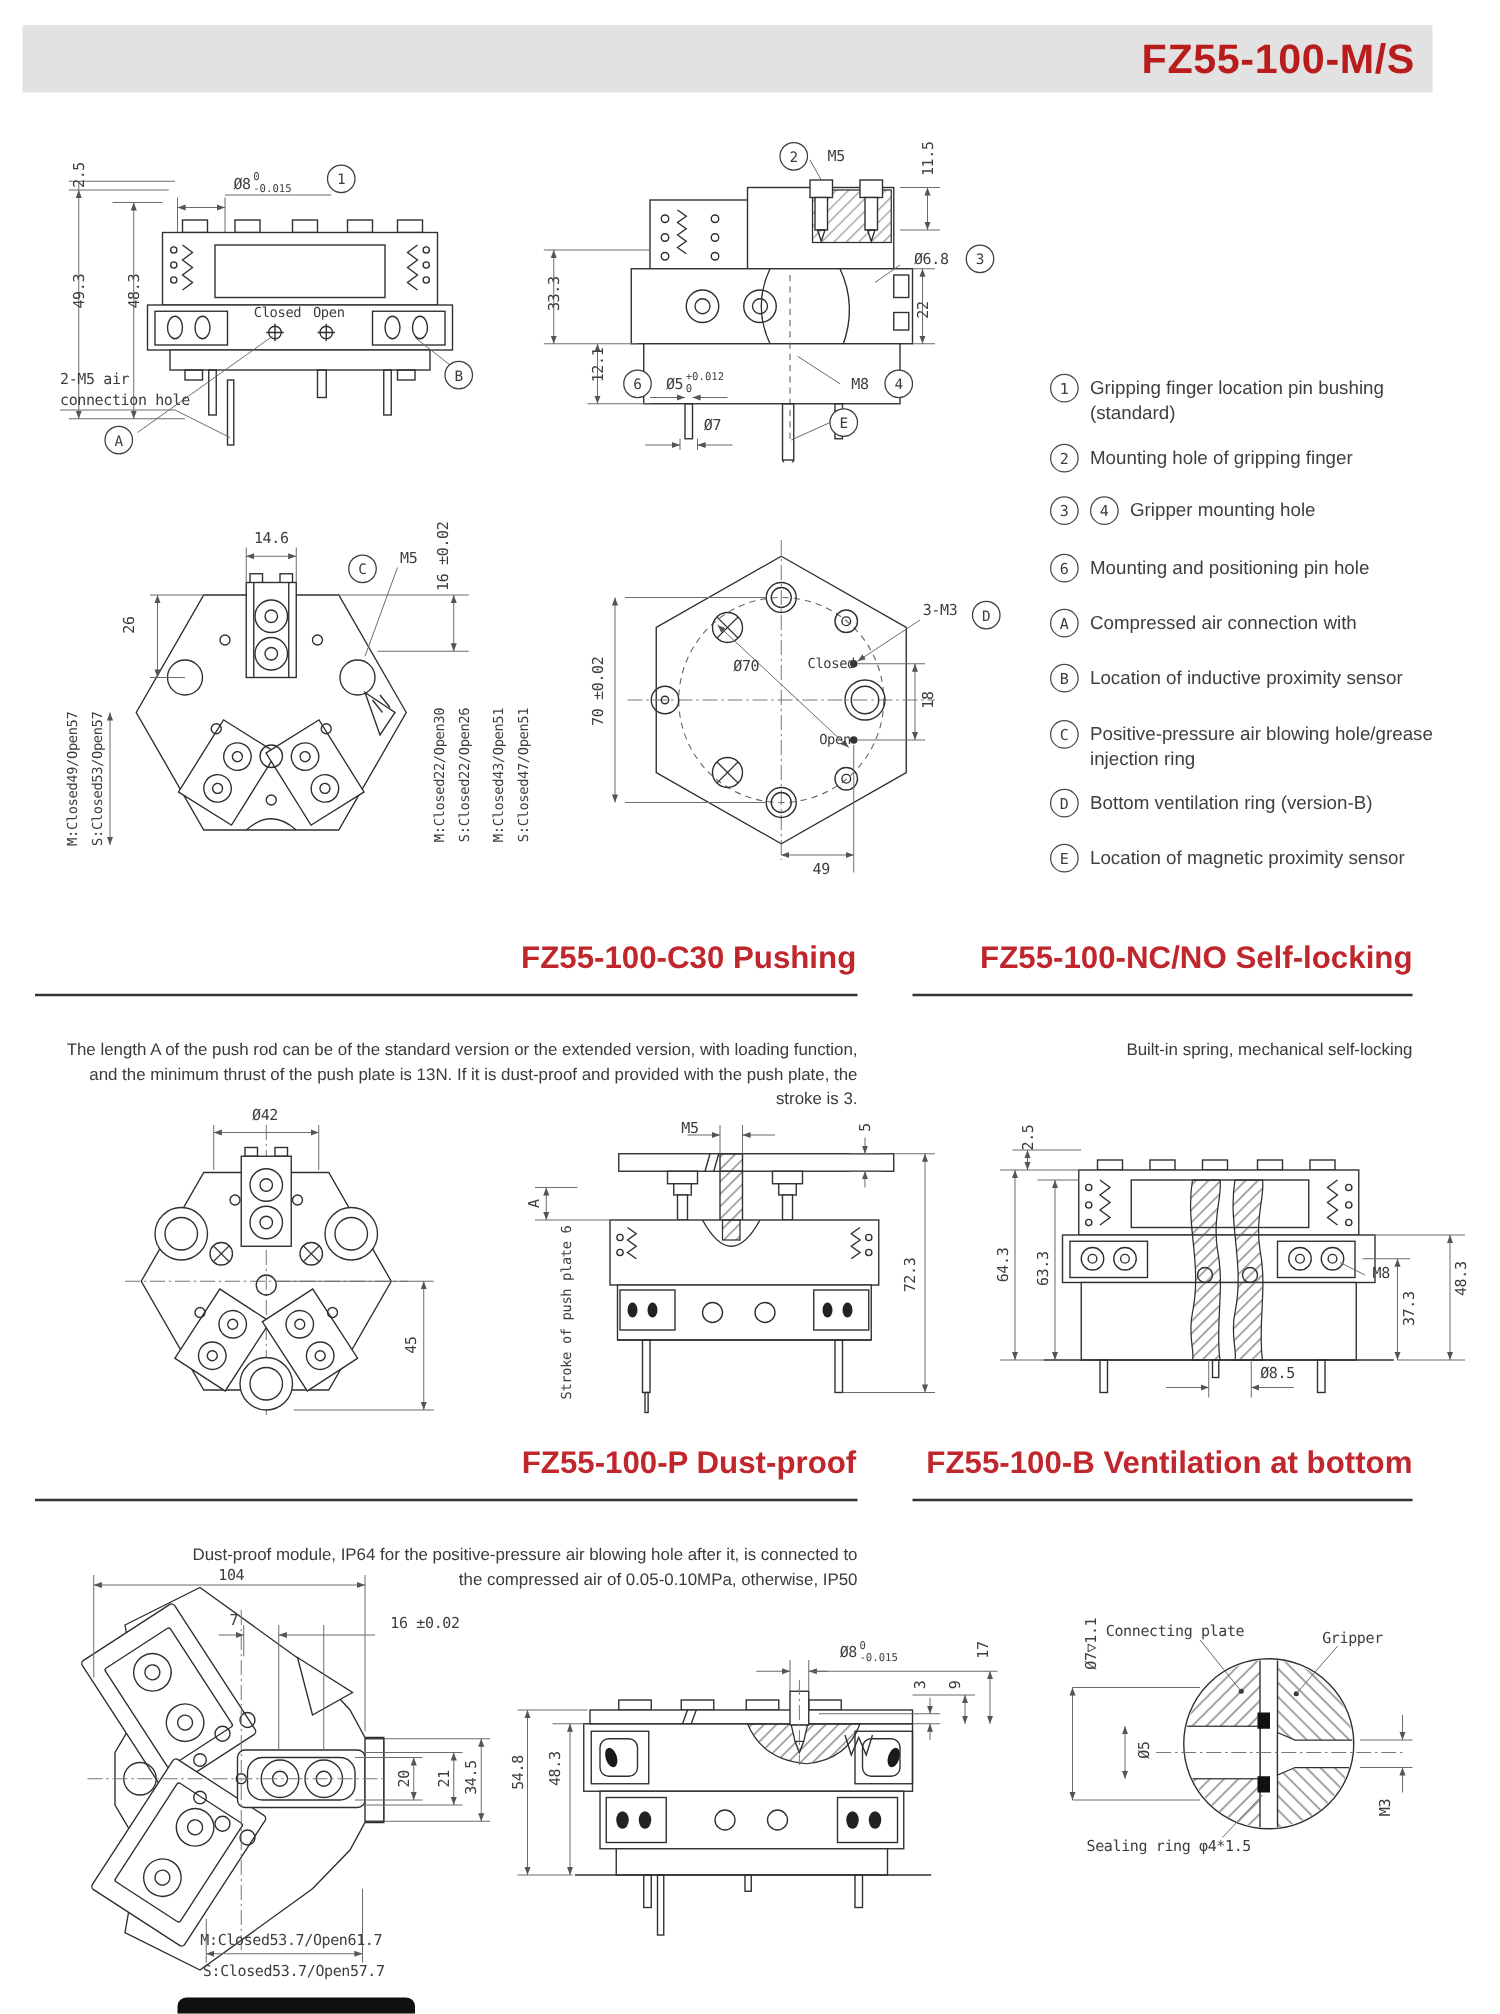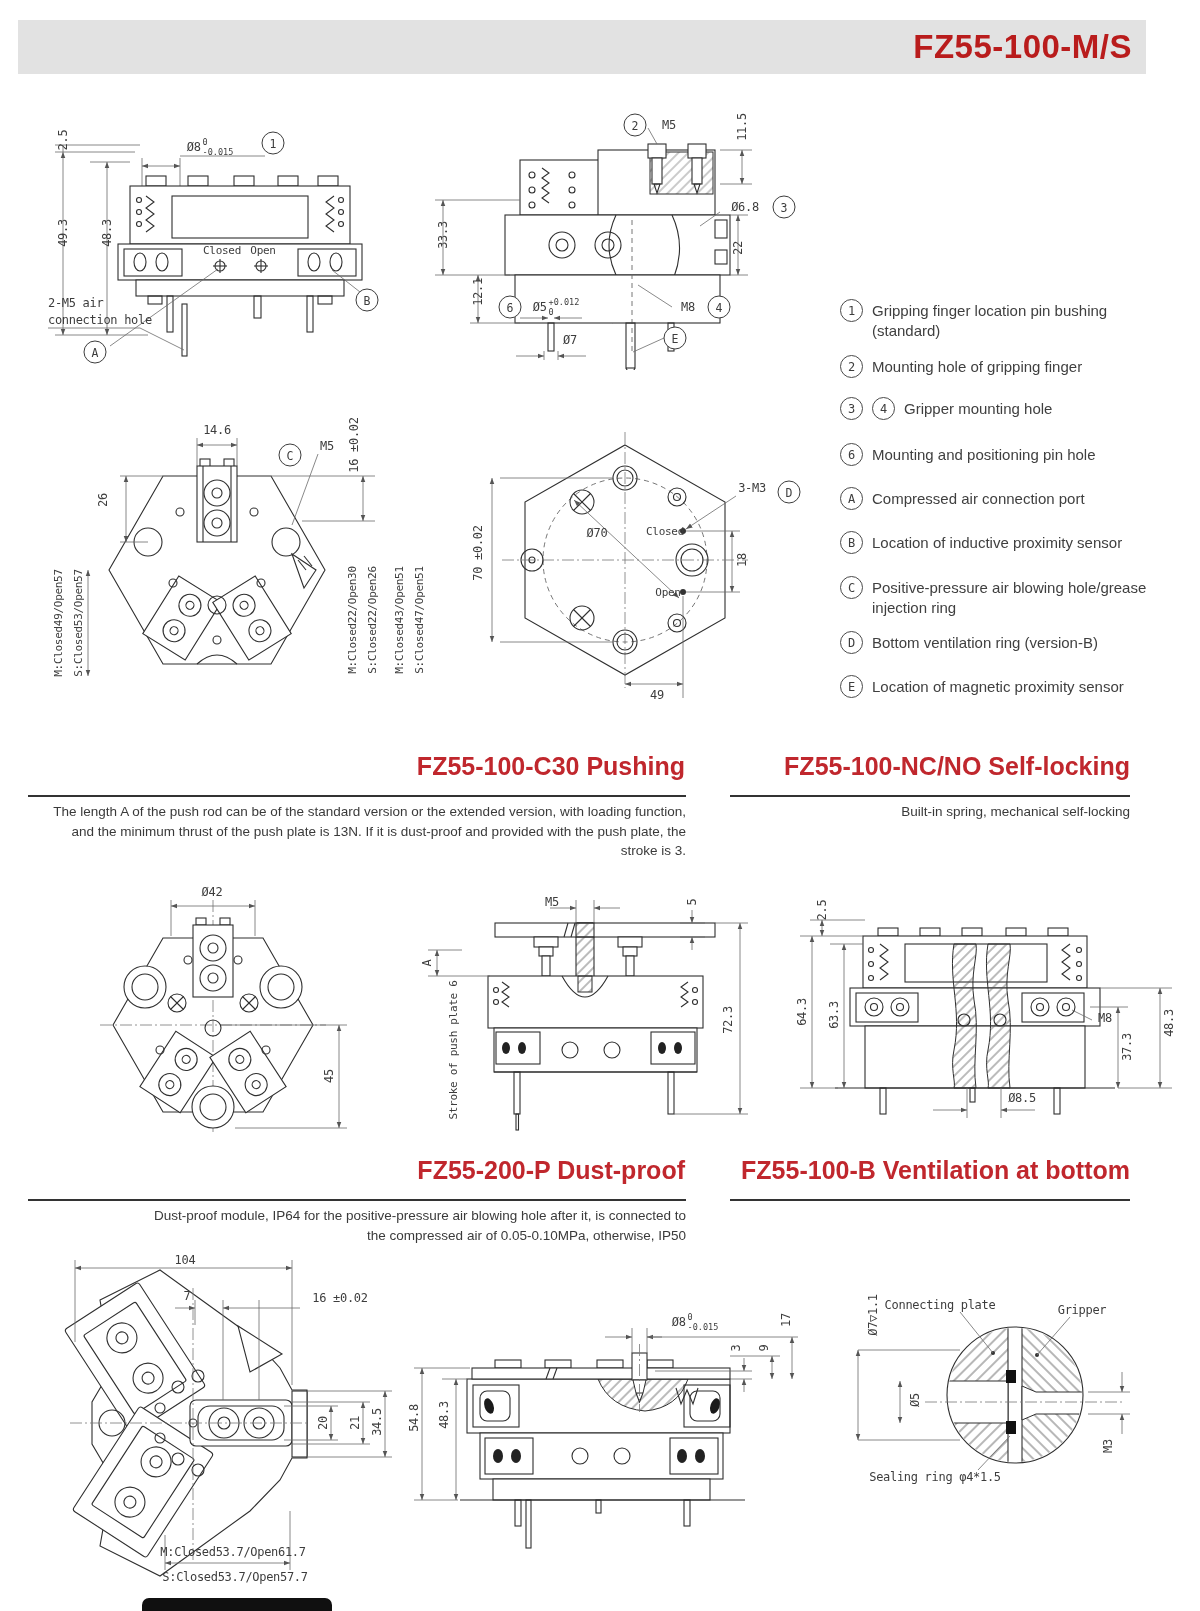--- a/index.html
+++ b/index.html
@@ -30,21 +30,21 @@
   .lg-row { position:absolute; left:840px; display:flex; gap:9px; }
   .lg-badge { width:23px; height:23px; border:1.4px solid #4a4a4a; border-radius:50%; flex:none;
               display:flex; align-items:center; justify-content:center; font-size:12px; background:#fff; }
   .lg-text { font-family:"Liberation Sans", sans-serif; font-size:15px; color:#3f3f3f;
              max-width:302px; line-height:1.35; padding-top:2px; }
 
   .sec-title { position:absolute; font-family:"Liberation Sans", sans-serif; font-weight:bold;
                font-size:25px; color:#c0272d; white-space:nowrap; }
   .rule { position:absolute; height:2px; background:#333; }
   .desc { position:absolute; font-family:"Liberation Sans", sans-serif; font-size:13.5px;
-          color:#3a3a3a; text-align:right; line-height:1.45; }
+          color:#3a3a3a; text-align:right; line-height:1.45;margin-top:28px; }
 
   .cutbar { position:absolute; left:142px; top:1598px; width:190px; height:13px;
             background:#101010; border-radius:7px 7px 0 0; }
 
   svg .s  { stroke:#2f2f2f; fill:none; stroke-width:1.1; }
   svg .sf { stroke:#2f2f2f; fill:#fff;  stroke-width:1.1; }
   svg .d  { stroke:#6b6b6b; fill:none; stroke-width:.8; }
   svg .cl { stroke:#777;    fill:none; stroke-width:.8; stroke-dasharray:12 3 2 3; }
   svg .dash { stroke:#666;  fill:none; stroke-width:.9; stroke-dasharray:5 4; }
 </style>
@@ -240,21 +240,21 @@
     <span class="lg-badge">3</span>
     <span class="lg-badge">4</span>
     <span class="lg-text">Gripper mounting hole</span>
   </div>
   <div class="lg-row" style="top:443px">
     <span class="lg-badge">6</span>
     <span class="lg-text">Mounting and positioning pin hole</span>
   </div>
   <div class="lg-row" style="top:487px">
     <span class="lg-badge">A</span>
-    <span class="lg-text">Compressed air connection port</span>
+    <span class="lg-text">Compressed air connection with</span>
   </div>
   <div class="lg-row" style="top:531px">
     <span class="lg-badge">B</span>
     <span class="lg-text">Location of inductive proximity sensor</span>
   </div>
   <div class="lg-row" style="top:576px">
     <span class="lg-badge">C</span>
     <span class="lg-text">Positive-pressure air blowing hole/grease injection ring</span>
   </div>
   <div class="lg-row" style="top:631px">
@@ -597,21 +597,21 @@
 </svg>
   <span class="lbr" style="left:62px;top:60px">2.5</span>
   <span class="lbr" style="left:42px;top:162px">64.3</span>
   <span class="lbr" style="left:74px;top:165px">63.3</span>
   <span class="lb" style="left:345px;top:168px">M8</span>
   <span class="lbr" style="left:367px;top:197px">37.3</span>
   <span class="lbr" style="left:409px;top:173px">48.3</span>
   <span class="lb" style="left:262px;top:248px">Ø8.5</span>
 </div>
 
-<span class="sec-title" style="right:515px;top:1156px">FZ55-200-P Dust-proof</span>
+<span class="sec-title" style="right:515px;top:1156px">FZ55-100-P Dust-proof</span>
 <div class="rule" style="left:28px;top:1199px;width:658px"></div>
 <div class="desc" style="left:146px;top:1206px;width:540px">Dust-proof module, IP64 for the positive-pressure air blowing hole after it, is connected to the compressed air of 0.05-0.10MPa, otherwise, IP50</div>
 
 <span class="sec-title" style="right:70px;top:1156px">FZ55-100-B Ventilation at bottom</span>
 <div class="rule" style="left:730px;top:1199px;width:400px"></div>
 
 <div class="fig" style="left:40px;top:1230px;width:400px;height:380px">
 <svg width="400" height="380" viewBox="0 0 400 380">
   <path class="sf" d="M60,70 L120,40 L210,105 L240,138 L252,160 L267,160 L267,228 L252,228 L240,250 L210,281 L120,346 L60,316 L72,248 L52,214 L52,172 L72,138 Z"></path>
   <g stroke="#2f2f2f" fill="none" stroke-width="1.1" transform="translate(95,128) rotate(-33)">

